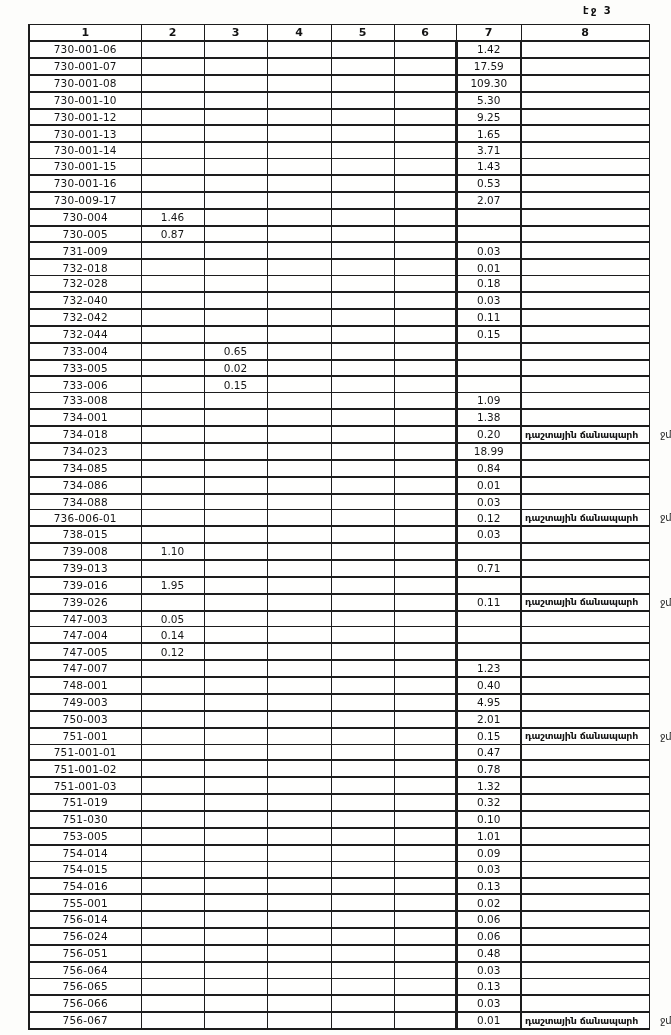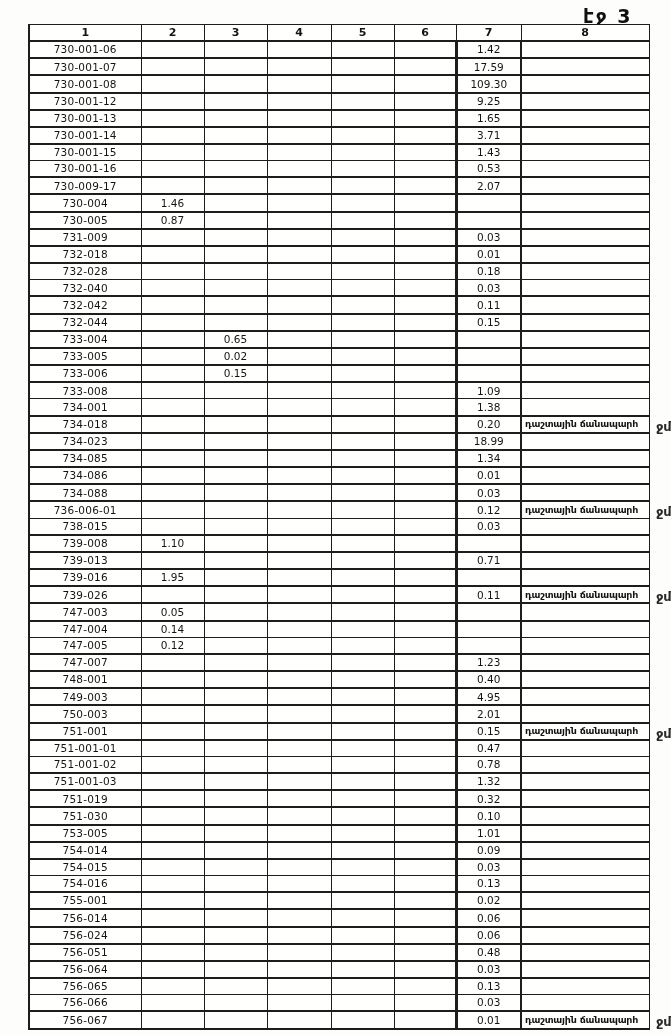--- a/index.html
+++ b/index.html
@@ -6,21 +6,21 @@
   body{
     width:671px;height:1035px;
     background:#fdfdfb;
     font-family:"DejaVu Sans", "Liberation Sans", sans-serif;
     color:#141414;
     position:relative;
     overflow:hidden;
   }
   .page-num{
     position:absolute;top:5px;left:583px;
-    font-size:19px;font-weight:bold;letter-spacing:2px;
+    font-size:10px;font-weight:bold;letter-spacing:2px;
     color:#111;
   }
   .tbl-wrap{
     position:absolute;left:28px;top:24px;
   }
   table{
     border-collapse:collapse;
     table-layout:fixed;
     width:620px;
     height:1006px;
@@ -53,22 +53,22 @@
     padding-left:3px;
     position:relative;
     font-size:9.5px;
     font-weight:600;
     letter-spacing:-0.2px;
   }
   .margin-mark{
     position:absolute;
     right:-23px;
     top:3px;
-    font-size:13px;
-    font-weight:700;
+    font-size:10px;
+    font-weight:400;
     color:#2a2a2a;
   }
 </style>
 </head>
 <body>
 
 <div class="page-num">էջ 3</div>
 
 <div class="tbl-wrap">
   <table>
@@ -119,20 +119,30 @@
           <td>730-001-08</td>
           <td></td>
           <td></td>
           <td></td>
           <td></td>
           <td></td>
           <td>109.30</td>
           <td class="note-cell"></td>
         </tr>
         <tr>
+          <td>730-001-10</td>
+          <td></td>
+          <td></td>
+          <td></td>
+          <td></td>
+          <td></td>
+          <td>5.30</td>
+          <td class="note-cell"></td>
+        </tr>
+        <tr>
           <td>730-001-12</td>
           <td></td>
           <td></td>
           <td></td>
           <td></td>
           <td></td>
           <td>9.25</td>
           <td class="note-cell"></td>
         </tr>
         <tr>
@@ -335,21 +345,21 @@
           <td>18.99</td>
           <td class="note-cell"></td>
         </tr>
         <tr>
           <td>734-085</td>
           <td></td>
           <td></td>
           <td></td>
           <td></td>
           <td></td>
-          <td>1.34</td>
+          <td>0.84</td>
           <td class="note-cell"></td>
         </tr>
         <tr>
           <td>734-086</td>
           <td></td>
           <td></td>
           <td></td>
           <td></td>
           <td></td>
           <td>0.01</td>

